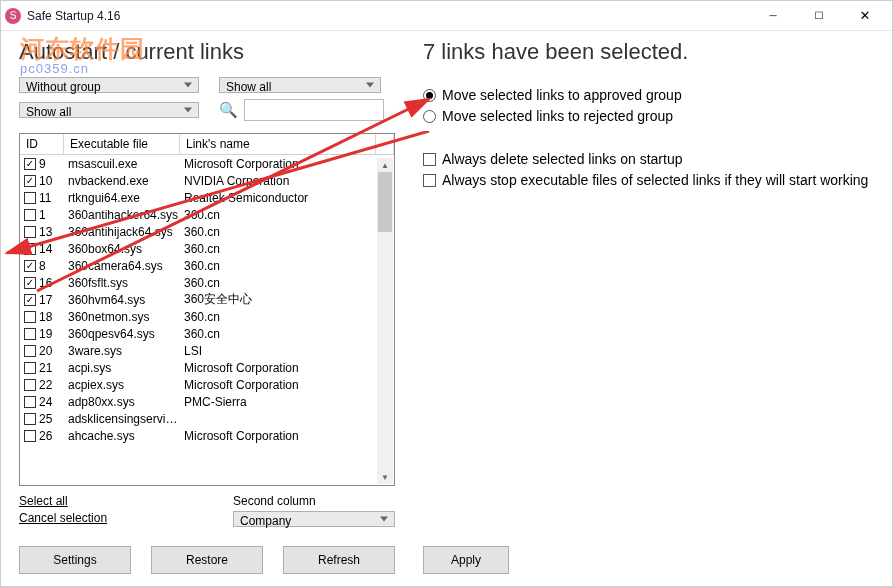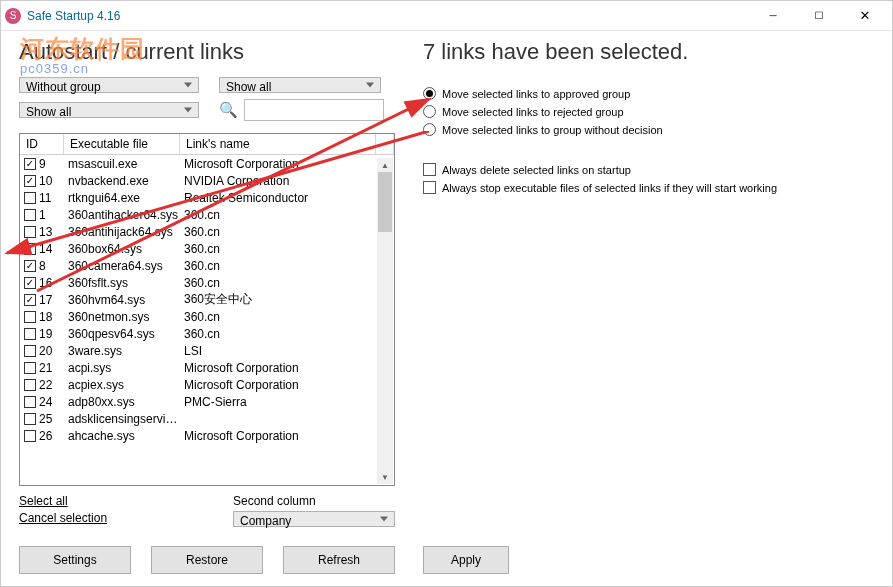--- a/index.html
+++ b/index.html
@@ -1,20 +1,20 @@
 <!DOCTYPE html>
 <html><head>
   <meta charset="utf-8">
   <style>
     * { box-sizing: border-box; margin: 0; padding: 0; font-family: "Segoe UI", Arial, sans-serif; }
     body { width: 893px; height: 587px; background: #fff; border: 1px solid #ccc; position: relative; overflow: hidden; }
     
     .titlebar { height: 30px; display: flex; align-items: center; padding: 0 4px; border-bottom: 1px solid #e5e5e5; }
     .titlebar-icon { width: 16px; height: 16px; border-radius: 50%; background: #d0507a; margin-right: 6px; display: flex; align-items: center; justify-content: center; color: #fff; font-size: 10px; }
-    .titlebar-title { font-size: 12px; color: #0369a1; flex: 1; }
+    .titlebar-title { font-size: 12px; color: #0f172a; flex: 1; }
     .titlebar-btns { display: flex; }
     .titlebar-btn { width: 46px; height: 30px; display: flex; align-items: center; justify-content: center; font-size: 10px; color: #000; }
     .titlebar-btn.close { font-size: 13px; }
     
     .content { display: flex; height: calc(100% - 30px); }
     .left-panel { width: 410px; padding: 8px 16px 12px 18px; display: flex; flex-direction: column; position: relative; }
     .right-panel { flex: 1; padding: 8px 16px 12px 12px; display: flex; flex-direction: column; }
     
     .heading { font-size: 22px; font-weight: 400; color: #333; margin-bottom: 12px; }
     
@@ -52,21 +52,21 @@
     
     .links-row { display: flex; justify-content: space-between; margin-top: 8px; font-size: 12px; }
     .link { text-decoration: underline; cursor: pointer; display: block; margin-bottom: 3px; }
     .second-col-label { font-size: 12px; margin-bottom: 3px; }
     
     .bottom-btns { display: flex; gap: 20px; margin-top: 18px; }
     .btn { background: #e3e3e3; border: 1px solid #adadad; padding: 6px 8px; font-size: 12px; text-align: center; cursor: pointer; }
     .btn.w { width: 112px; }
     .btn.apply { width: 86px; }
     
-    .radio-row, .check-row { display: flex; align-items: center; gap: 6px; margin-bottom: 5px; font-size: 11px; }
+    .radio-row, .check-row { display: flex; align-items: center; gap: 6px; margin-bottom: 5px; font-size: 14px; }
     .radio-group { margin: 10px 0 16px 0; }
     .check-group { margin-top: 6px; }
     .radio { width: 13px; height: 13px; border-radius: 50%; border: 1px solid #555; display: flex; align-items: center; justify-content: center; }
     .radio.checked::before { content: ''; width: 7px; height: 7px; border-radius: 50%; background: #000; }
     .checkbox { width: 13px; height: 13px; border: 1px solid #555; }
     
     .right-bottom { margin-top: auto; display: flex; }
     
     .watermark { position: absolute; top: 32px; left: 19px; pointer-events: none; opacity: 0.75; z-index: 5; }
     .watermark-text { color: #ff8b45; font-size: 24px; font-weight: bold; letter-spacing: 1px; }
@@ -298,24 +298,20 @@
 
     <div class="radio-group">
       <div class="radio-row">
         <span class="radio checked"></span>
         <span>Move selected links to approved group</span>
       </div>
       <div class="radio-row">
         <span class="radio"></span>
         <span>Move selected links to rejected group</span>
       </div>
-      <div class="radio-row">
-        <span class="radio"></span>
-        <span>Move selected links to group without decision</span>
-      </div>
     </div>
 
     <div class="check-group">
       <div class="check-row">
         <span class="checkbox"></span>
         <span>Always delete selected links on startup</span>
       </div>
       <div class="check-row">
         <span class="checkbox"></span>
         <span>Always stop executable files of selected links if they will start working</span>

